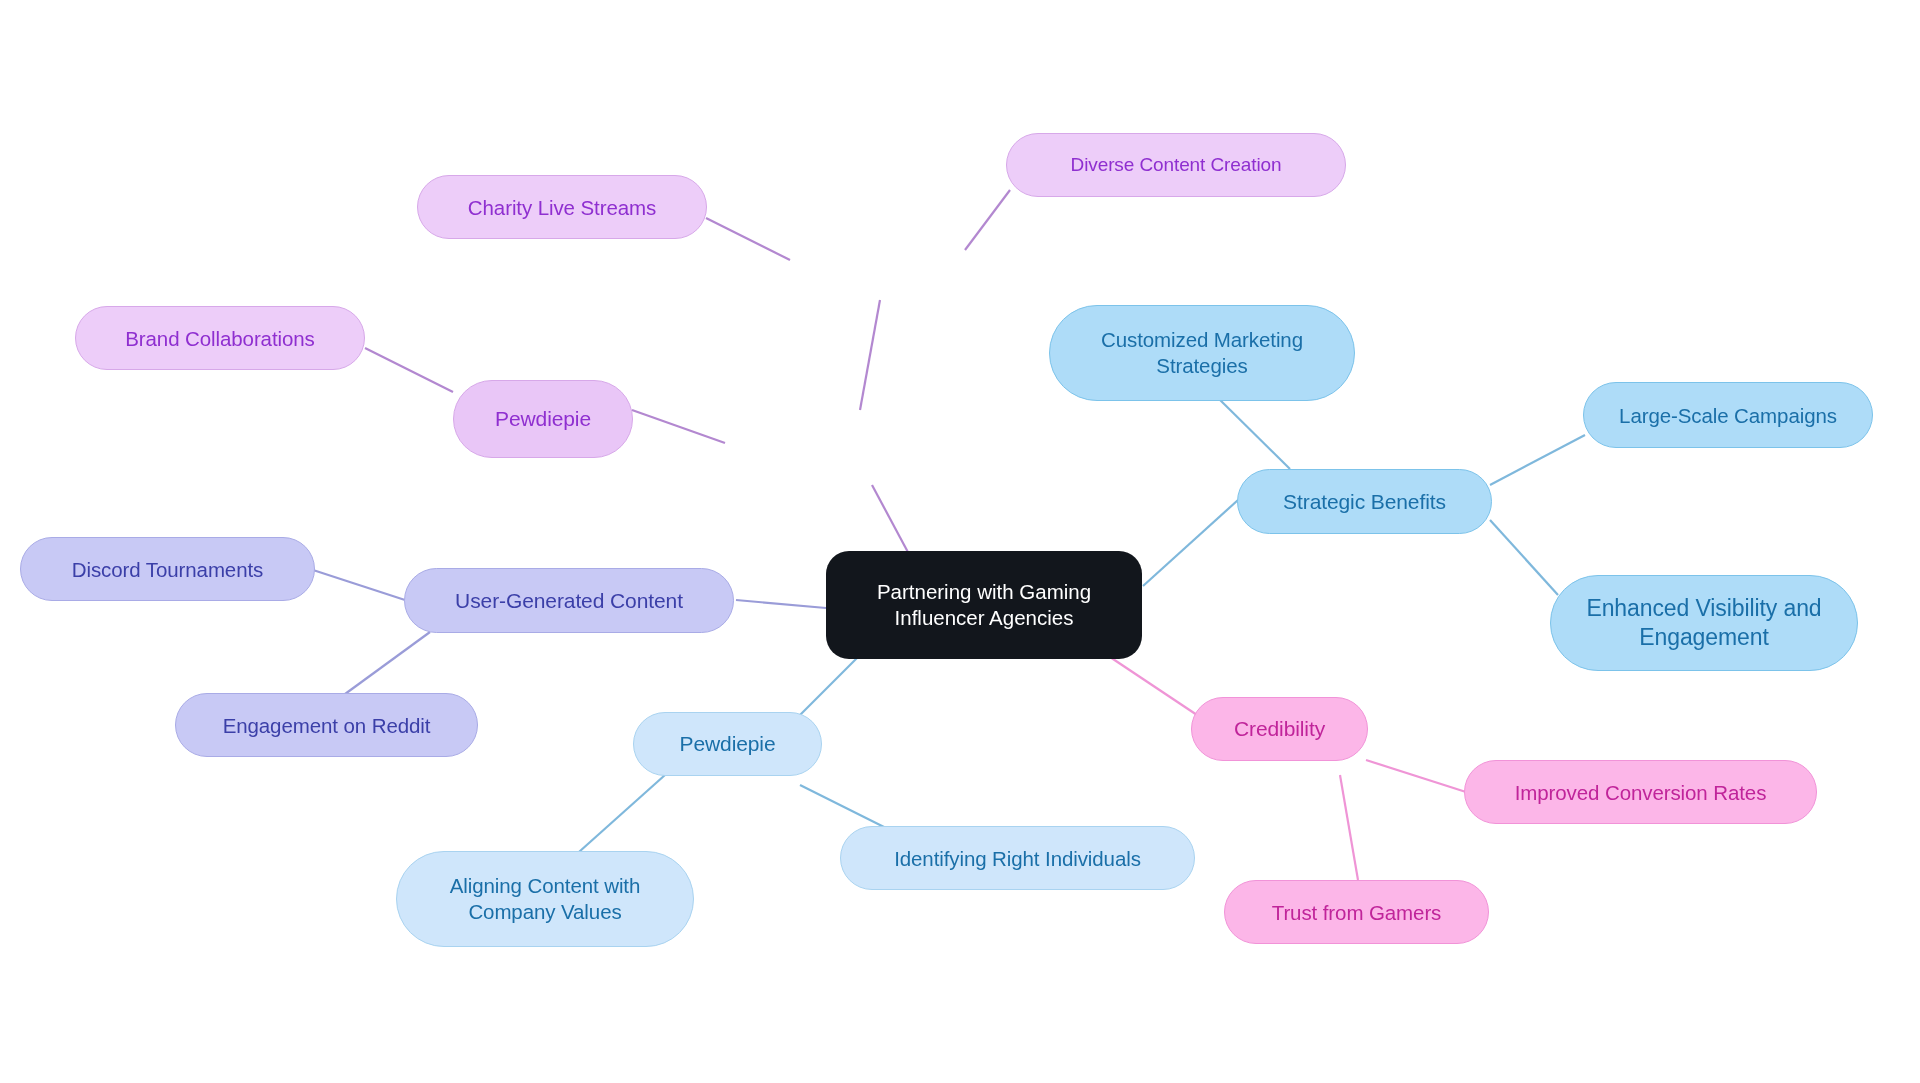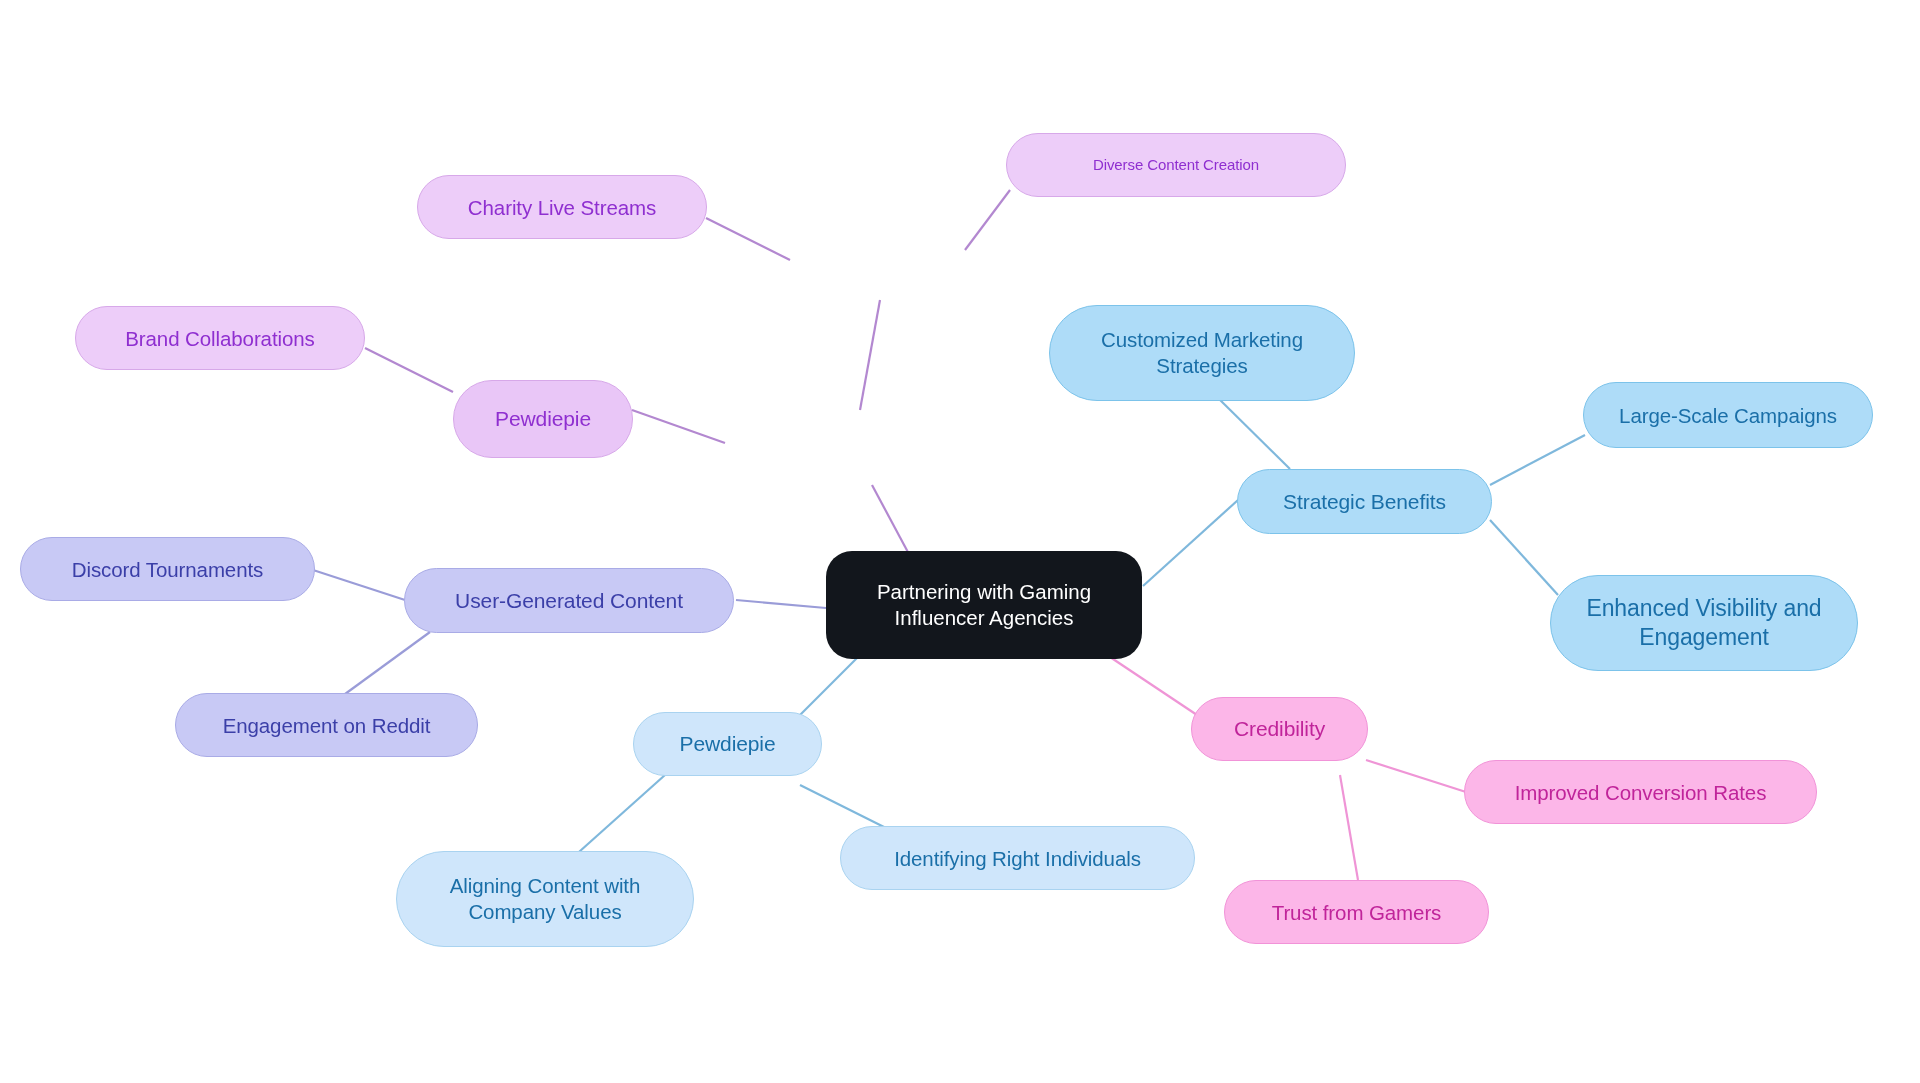--- a/index.html
+++ b/index.html
@@ -82,21 +82,21 @@
 
     <path d="M 725 443 L 632 410" stroke="#b388d0" stroke-width="2.2" fill="none"></path>
 
     <path d="M 790 260 L 706 218" stroke="#b388d0" stroke-width="2.2" fill="none"></path>
 
     <path d="M 965 250 L 1010 190" stroke="#b388d0" stroke-width="2.2" fill="none"></path>
 
     <path d="M 453 392 L 365 348" stroke="#b388d0" stroke-width="2.2" fill="none"></path>
   </svg>
 
-  <div class="node root multiline" style="left:826px; top:551px; width:316px; height:108px; background:#12161c; color:#ffffff; font-size:20.5px;">Partnering with Gaming
+  <div class="node root multiline" style="left:826px; top:551px; width:316px; height:108px; background:#12161c; color:#ffffff; font-size:20.5px;border-radius:23px;">Partnering with Gaming
 Influencer Agencies</div>
 
   <div class="node" style="left:1237px; top:469px; width:255px; height:65px; background:#aedcf8; border-color:#7cc3ea; color:#1a6fa8; font-size:21px;">Strategic Benefits</div>
 
   <div class="node multiline" style="left:1049px; top:305px; width:306px; height:96px; background:#aedcf8; border-color:#7cc3ea; color:#1a6fa8; font-size:20.5px;">Customized Marketing
 Strategies</div>
 
   <div class="node" style="left:1583px; top:382px; width:290px; height:66px; background:#aedcf8; border-color:#7cc3ea; color:#1a6fa8; font-size:20.5px;">Large-Scale Campaigns</div>
 
   <div class="node multiline" style="left:1550px; top:575px; width:308px; height:96px; background:#aedcf8; border-color:#7cc3ea; color:#1a6fa8; font-size:23px;">Enhanced Visibility and
@@ -118,19 +118,19 @@
 Company Values</div>
 
   <div class="node" style="left:20px; top:537px; width:295px; height:64px; background:#c8c9f5; border-color:#a9abe6; color:#3b3fa8; font-size:20.5px;">Discord Tournaments</div>
 
   <div class="node" style="left:175px; top:693px; width:303px; height:64px; background:#c8c9f5; border-color:#a9abe6; color:#3b3fa8; font-size:20.5px;">Engagement on Reddit</div>
 
 
 
   <div class="node" style="left:417px; top:175px; width:290px; height:64px; background:#edcdf9; border-color:#d7a8e9; color:#8f2fd0; font-size:20.5px;">Charity Live Streams</div>
 
-  <div class="node" style="left:1006px; top:133px; width:340px; height:64px; background:#edcdf9; border-color:#d7a8e9; color:#8f2fd0; font-size:15px;">Diverse Content Creation</div>
+  <div class="node" style="left:1006px; top:133px; width:340px; height:64px; background:#edcdf9; border-color:#d7a8e9; color:#8f2fd0; font-size:19px;">Diverse Content Creation</div>
 
   <div class="node" style="left:453px; top:380px; width:180px; height:78px; background:#e9c6f7; border-color:#d7a8e9; color:#8f2fd0; font-size:21px;">Pewdiepie</div>
 
   <div class="node" style="left:75px; top:306px; width:290px; height:64px; background:#edcdf9; border-color:#d7a8e9; color:#8f2fd0; font-size:20.5px;">Brand Collaborations</div>
 
 </div>
 
 </body></html>

